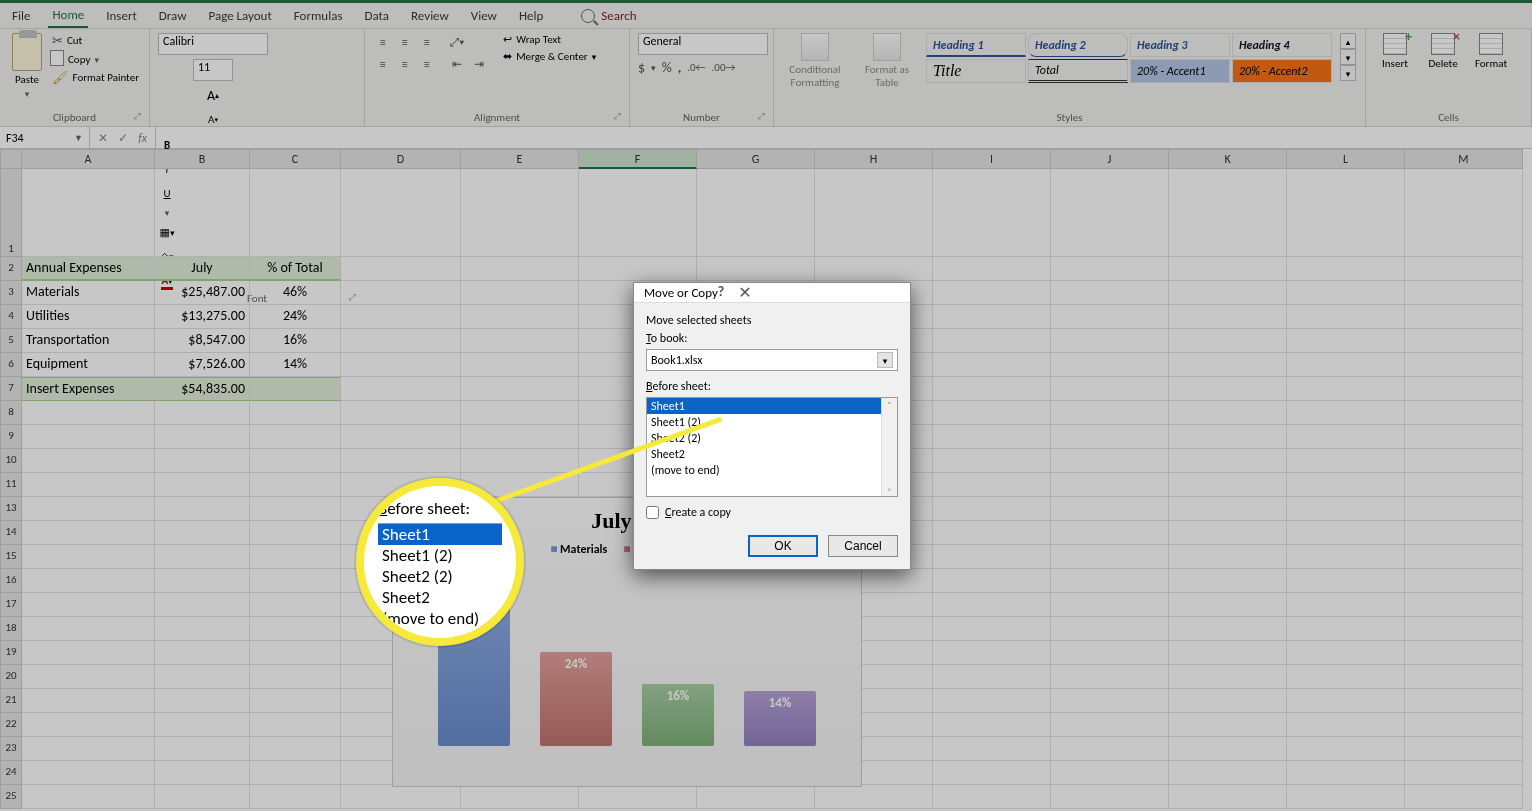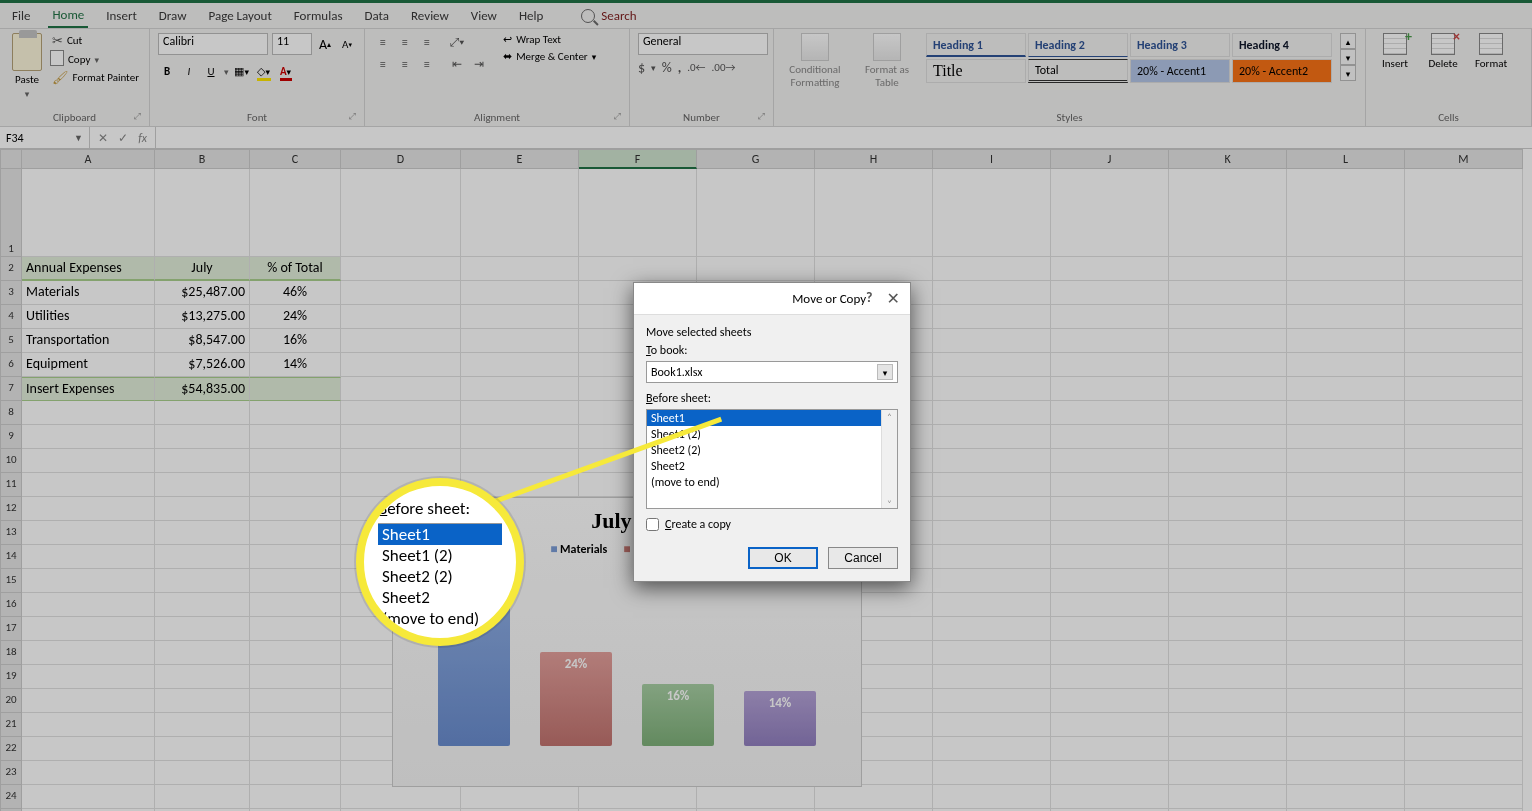--- a/index.html
+++ b/index.html
@@ -33,45 +33,45 @@
 .paste-text { font-size: 11px; }
 .clip-right { display: flex; flex-direction: column; gap: 4px; }
 .clip-item { display: flex; align-items: center; gap: 4px; font-size: 11px; white-space: nowrap; }
 .icon-scissors { font-size: 13px; color: #555; }
 .icon-copy { width: 12px; height: 14px; border: 1px solid #888; position: relative; }
 .icon-copy::after { content: ''; position: absolute; width: 12px; height: 14px; border: 1px solid #888; left: -3px; top: -3px; background: #fff; }
 .icon-brush { font-size: 13px; color: #c49a3c; }
 
 
 .font-body { flex-direction: column; gap: 6px; }
-.font-row { display: flex; gap: 4px; align-items: center; }
+.font-row { display: flex; gap: 4px; align-items: center; flex-direction: column; }
 .font-select { height: 22px; border: 1px solid #bbb; background: #fff; font-size: 12px; padding: 0 4px; }
 .font-name { width: 110px; }
 .font-size { width: 40px; }
 .tiny-btn { width: 18px; height: 20px; display: flex; align-items: center; justify-content: center; font-size: 11px; border: 1px solid transparent; cursor: pointer; }
 
 
 .align-body { flex-direction: column; gap: 4px; }
 .align-row { display: flex; gap: 2px; align-items: center; }
 .align-btn { width: 20px; height: 18px; display: flex; align-items: center; justify-content: center; font-size: 12px; color: #555; }
 .wrap-merge { display: flex; flex-direction: column; gap: 4px; margin-left: 10px; }
 .wm-item { display: flex; align-items: center; gap: 4px; font-size: 11px; }
 
 
 .num-body { flex-direction: column; gap: 4px; }
 .num-select { width: 130px; height: 22px; border: 1px solid #bbb; background: #fff; font-size: 12px; padding: 0 4px; }
 .num-row { display: flex; gap: 6px; align-items: center; font-size: 14px; color: #555; }
 
 
 .cond-fmt, .fmt-table { display: flex; flex-direction: column; align-items: center; width: 66px; font-size: 11px; text-align: center; gap: 2px; color: #888; }
 .cond-icon { width: 28px; height: 28px; background: linear-gradient(#fff,#e8e8e8); border: 1px solid #ccc; }
-.styles-gallery { display: grid; grid-template-columns: repeat(3, 100px); gap: 2px; font-size: 12px; }
+.styles-gallery { display: grid; grid-template-columns: repeat(3, 100px); gap: 2px; font-size: 12px; font-style: italic; }
 .style-cell { height: 24px; padding: 3px 6px; border: 1px solid #ddd; display: flex; align-items: center; }
 .heading1 { font-weight: bold; color: #2f5496; border-bottom: 2px solid #2f5496; }
-.heading2 { font-weight: bold; color: #2f5496; border-bottom: 1px solid #2f5496; }
+.heading2 { font-weight: bold; color: #2f5496; border-bottom: 1px solid #2f5496; border-radius: 8px; }
 .heading3 { font-weight: bold; color: #2f5496; }
 .heading4 { font-weight: bold; color: #0f172a; }
 .title-cell { font-family: 'Times New Roman', serif; font-size: 16px; }
 .total-cell { border-top: 1px solid #333; border-bottom: 3px double #333; }
 .accent1 { background: #b4c6e7; }
 .accent2 { background: #f97316; }
 .styles-scroll { display: flex; flex-direction: column; gap: 0; margin-left: 2px; }
 .styles-scroll .sb { width: 16px; height: 16px; border: 1px solid #bbb; background: #f8f8f8; font-size: 9px; display: flex; align-items: center; justify-content: center; }
 
 
@@ -116,21 +116,21 @@
 .lg-m::before { color: #7c9dd6; } .lg-u::before { color: #cd7c77; } .lg-t::before { color: #8fbb8c; }
 .chart-bars { display: flex; gap: 30px; justify-content: center; align-items: flex-end; height: 180px; margin-top: 10px; }
 .bar { width: 72px; display: flex; align-items: flex-start; justify-content: center; font-size: 13px; font-weight: bold; color: #fff; padding-top: 4px; border-radius: 2px; }
 .bar.b1 { height: 180px; background: linear-gradient(#95b4e8,#6a8dcf); }
 .bar.b2 { height: 94px; background: linear-gradient(#e4a09c,#c27470); }
 .bar.b3 { height: 62px; background: linear-gradient(#a8d0a4,#7fb17a); }
 .bar.b4 { height: 55px; background: linear-gradient(#b5a3d8,#9280c0); }
 
 
 .dialog { position: absolute; left: 633px; top: 282px; width: 278px; background: #f0f0f0; border: 1px solid #888; box-shadow: 0 6px 20px rgba(0,0,0,0.6); z-index: 10; font-size: 12px; }
-.dlg-title { display: flex; justify-content: flex-end; align-items: center; padding: 6px 10px; background: #fff; border-bottom: 1px solid #ddd; }
+.dlg-title { display: flex; justify-content: flex-start; align-items: center; padding: 0 10px; background: #fff; border-bottom: 1px solid #ddd; }
 .dlg-title-text { font-size: 13px; }
 .dlg-controls { display: flex; gap: 14px; color: #555; font-size: 14px; }
 .dlg-help { font-weight: bold; }
 .dlg-close { font-size: 16px; cursor: pointer; }
 .dlg-body { padding: 10px 12px 6px; }
 .dlg-label { margin-bottom: 4px; }
 .dlg-combo { width: 100%; height: 22px; border: 1px solid #999; background: #fff; display: flex; justify-content: space-between; align-items: center; padding: 0 4px; margin-bottom: 8px; }
 .dlg-combo .dd { background: #e4e4e4; border: 1px solid #bbb; width: 16px; height: 16px; font-size: 9px; display: flex; align-items: center; justify-content: center; }
 .dlg-list { border: 1px solid #999; background: #fff; height: 100px; overflow: hidden; position: relative; }
 .dlg-list-item { padding: 1px 4px; font-size: 12px; }
@@ -532,36 +532,20 @@
       <div class="cell cw-F"></div>
       <div class="cell cw-G"></div>
       <div class="cell cw-H"></div>
       <div class="cell cw-I"></div>
       <div class="cell cw-J"></div>
       <div class="cell cw-K"></div>
       <div class="cell cw-L"></div>
       <div class="cell cw-M"></div>
     </div>
     <div class="row">
-      <div class="row-head">12</div>
-      <div class="cell cw-A"></div>
-      <div class="cell cw-B"></div>
-      <div class="cell cw-C"></div>
-      <div class="cell cw-D"></div>
-      <div class="cell cw-E"></div>
-      <div class="cell cw-F"></div>
-      <div class="cell cw-G"></div>
-      <div class="cell cw-H"></div>
-      <div class="cell cw-I"></div>
-      <div class="cell cw-J"></div>
-      <div class="cell cw-K"></div>
-      <div class="cell cw-L"></div>
-      <div class="cell cw-M"></div>
-    </div>
-    <div class="row">
       <div class="row-head">13</div>
       <div class="cell cw-A"></div>
       <div class="cell cw-B"></div>
       <div class="cell cw-C"></div>
       <div class="cell cw-D"></div>
       <div class="cell cw-E"></div>
       <div class="cell cw-F"></div>
       <div class="cell cw-G"></div>
       <div class="cell cw-H"></div>
       <div class="cell cw-I"></div>

